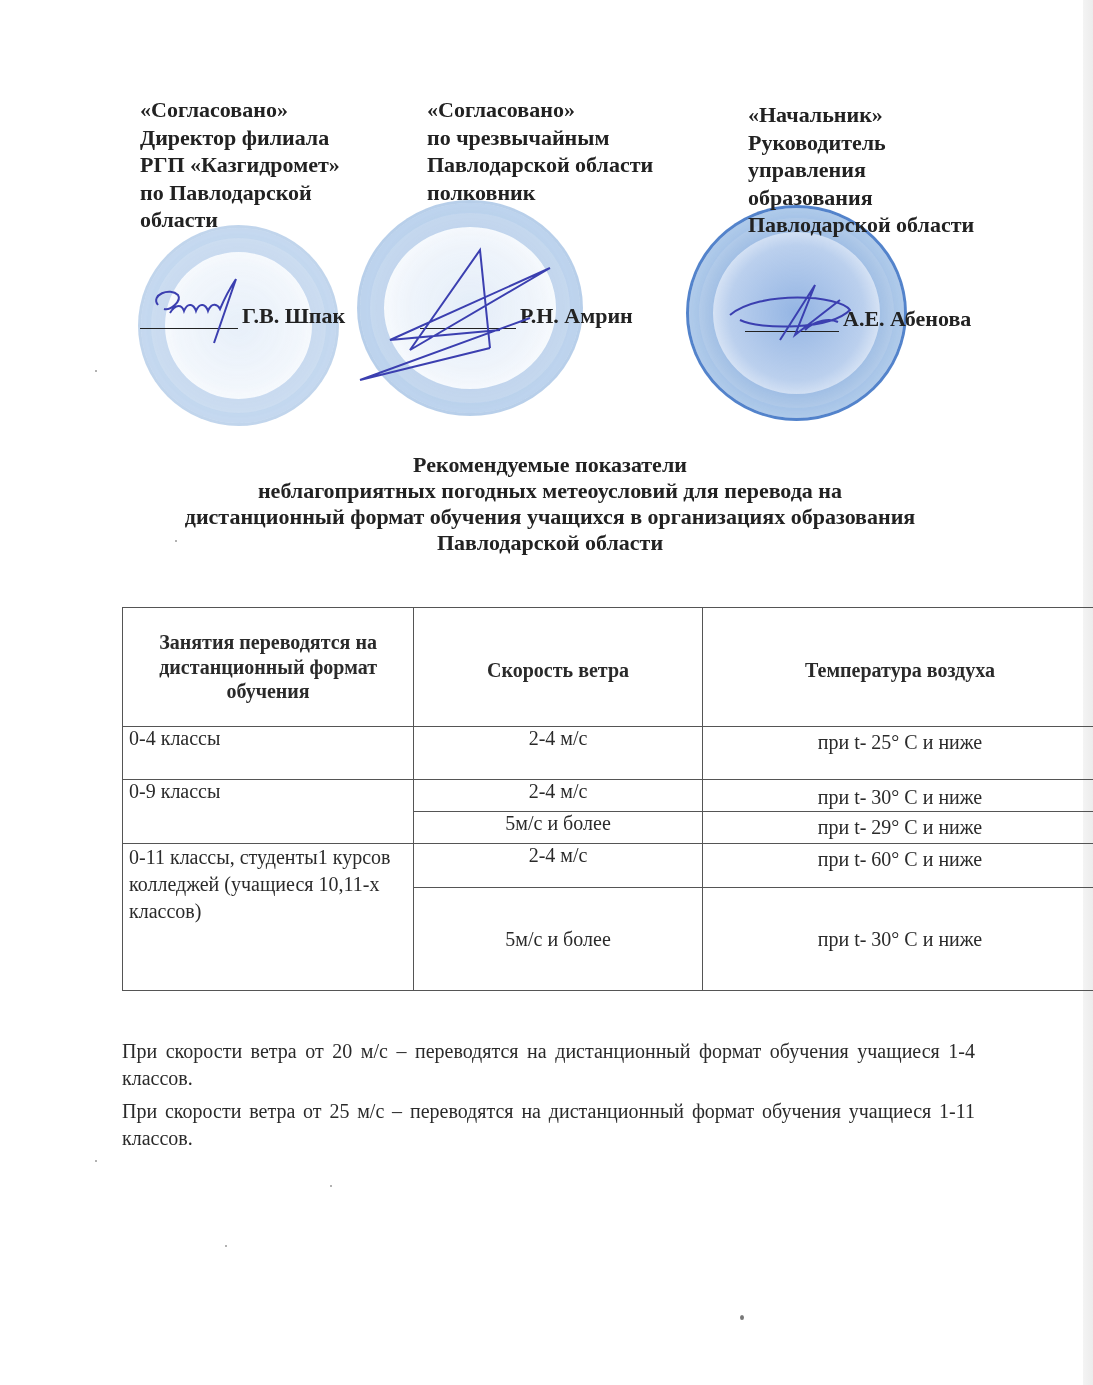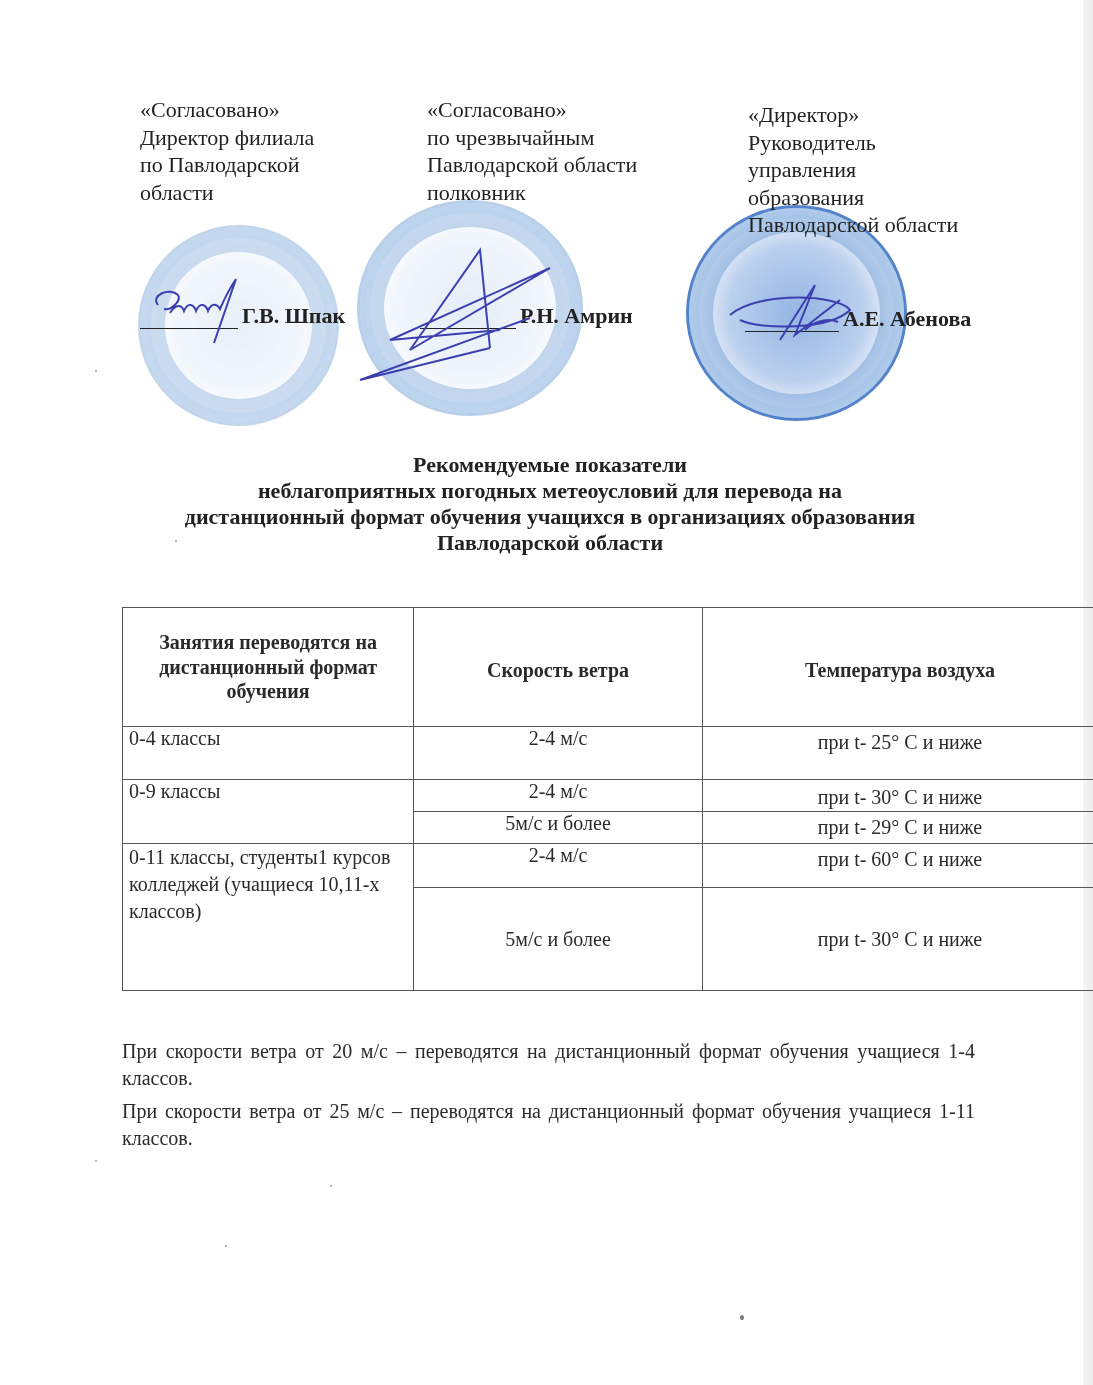--- a/index.html
+++ b/index.html
@@ -18,21 +18,21 @@
     border: 3px solid rgba(70, 130, 200, 0.45);
     box-shadow: inset 0 0 0 10px rgba(120, 170, 225, 0.18), inset 0 0 0 22px rgba(255,255,255,0), inset 0 0 0 24px rgba(70,130,200,0.35);
     background: radial-gradient(circle, rgba(110,160,220,0.22) 0%, rgba(110,160,220,0.12) 45%, rgba(255,255,255,0) 70%);
   }
   .stamp.s1 { left: 138px; top: 225px; width: 195px; height: 195px; opacity: 0.75; }
   .stamp.s2 { left: 357px; top: 200px; width: 220px; height: 210px; opacity: 0.85; }
   .stamp.s3 { left: 686px; top: 205px; width: 215px; height: 210px;
     border-color: rgba(40, 100, 190, 0.8);
     background: radial-gradient(circle, rgba(60,120,205,0.55) 0%, rgba(60,120,205,0.35) 45%, rgba(255,255,255,0) 72%); }
   .block {
-    position: absolute; font-weight: normal; font-size: 22px; line-height: 27.5px; z-index: 2;
+    position: absolute; font-weight: bold; font-size: 22px; line-height: 27.5px; z-index: 2;
     color: #222;
   }
   .block.b1 { left: 140px; top: 96px; width: 260px; }
   .block.b2 { left: 427px; top: 96px; width: 320px; }
   .block.b3 { left: 748px; top: 101px; width: 280px; }
   .sigline {
     position: absolute; font-weight: bold; font-size: 22px; z-index: 2; color: #222;
   }
   .sigline .rule {
     display: inline-block; border-bottom: 1.5px solid #222; vertical-align: bottom; margin-right: 4px;
@@ -69,31 +69,32 @@
 
 <div class="edge"></div>
 
 <div class="stamp s1"></div>
 <div class="stamp s2"></div>
 <div class="stamp s3"></div>
 
 <div class="block b1">
   <div>«Согласовано»</div>
   <div>Директор филиала</div>
+  <div>РГП «Казгидромет»</div>
   <div>по Павлодарской</div>
   <div>области</div>
 </div>
 <div class="block b2">
   <div>«Согласовано»</div>
   <div>по чрезвычайным</div>
   <div>Павлодарской области</div>
   <div>полковник</div>
 </div>
 <div class="block b3">
-  <div>«Директор»</div>
+  <div>«Начальник»</div>
   <div>Руководитель</div>
   <div>управления</div>
   <div>образования</div>
   <div>Павлодарской области</div>
 </div>
 
 <div class="sigline sig1">
   <span class="rule" style="width:98px;height:26px"></span><span>Г.В. Шпак</span>
 </div>
 <div class="sigline sig2">

